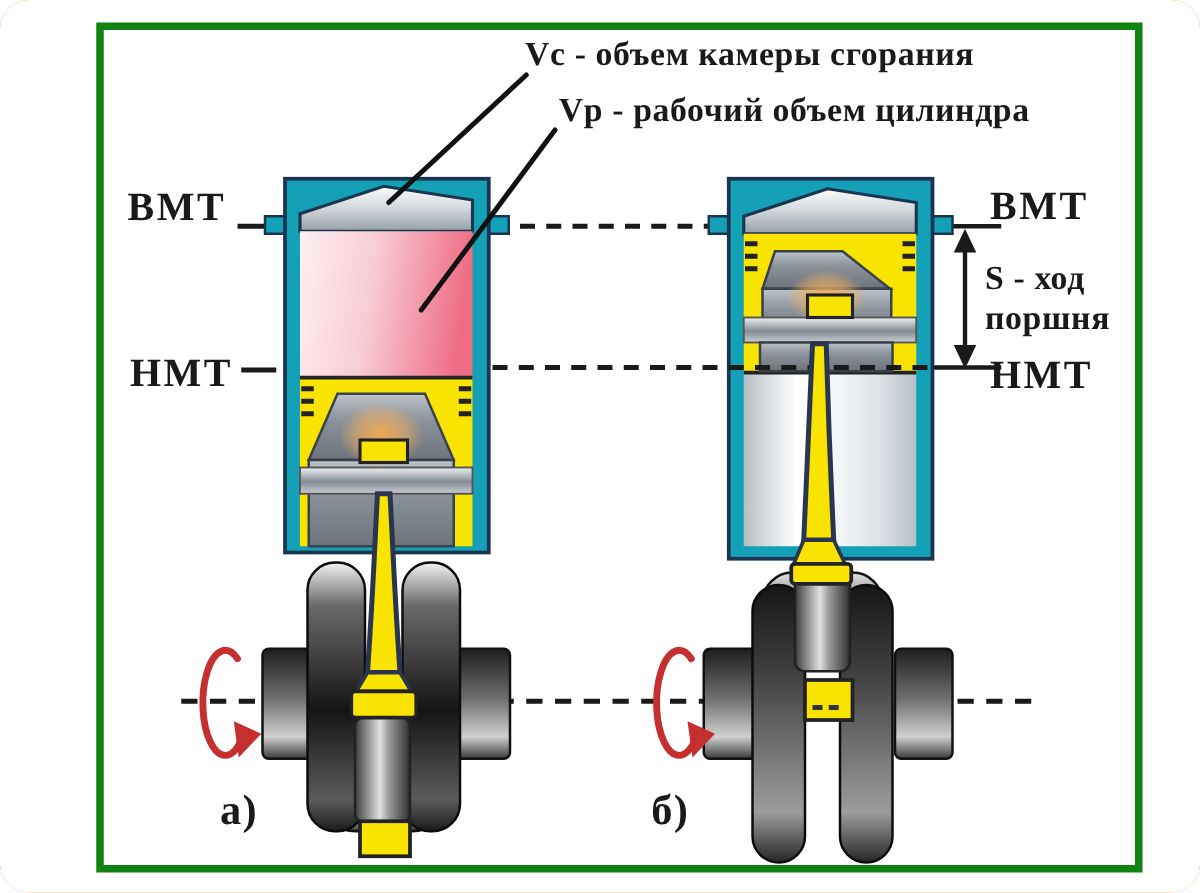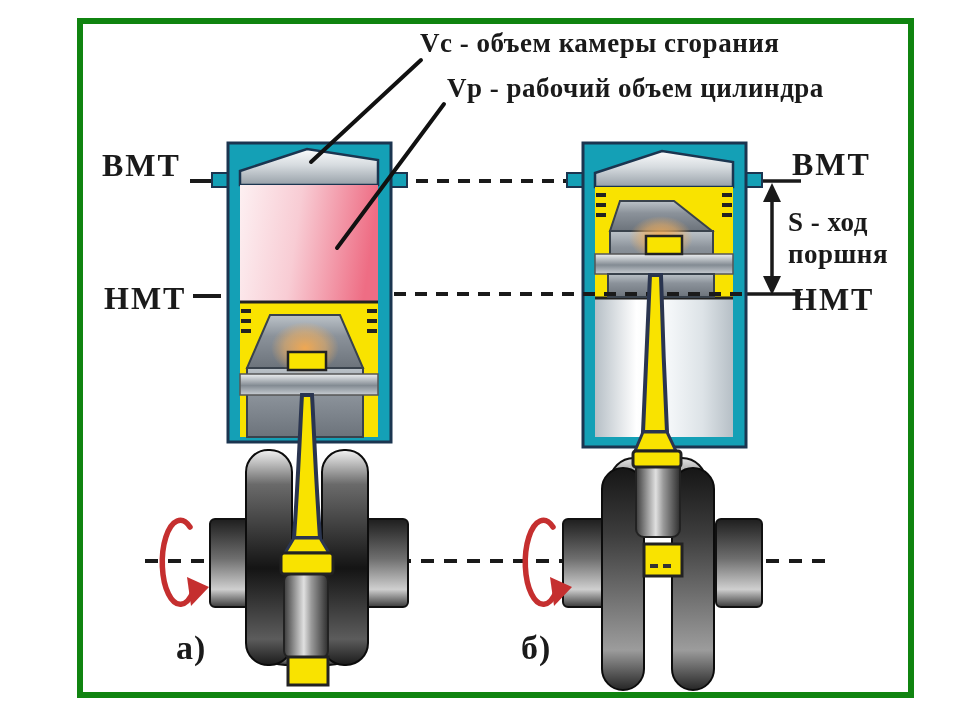--- a/index.html
+++ b/index.html
@@ -1,17 +1,17 @@
 <!DOCTYPE html>
 <html><head>
 <meta charset="utf-8">
 <style>
   html,body{margin:0;padding:0;background:#ffffff;}
   #stage{position:relative;width:960px;height:714px;background:#f97316;overflow:hidden;
-         font-family:"Liberation Serif","DejaVu Serif",serif;}
+         font-family:"Liberation Serif","DejaVu Serif",serif;border-radius:23px;}
   svg{display:block;}
   text{font-family:"Liberation Serif","DejaVu Serif",serif;font-weight:700;fill:#1a1a1a;}
   .cap-label{font-size:27px;letter-spacing:.5px;}
   .side-label{font-size:32px;letter-spacing:2px;}
   .stroke-label{font-size:27px;letter-spacing:.5px;}
   .fig-label{font-size:34px;letter-spacing:1px;}
 </style>
 </head>
 <body>
 

